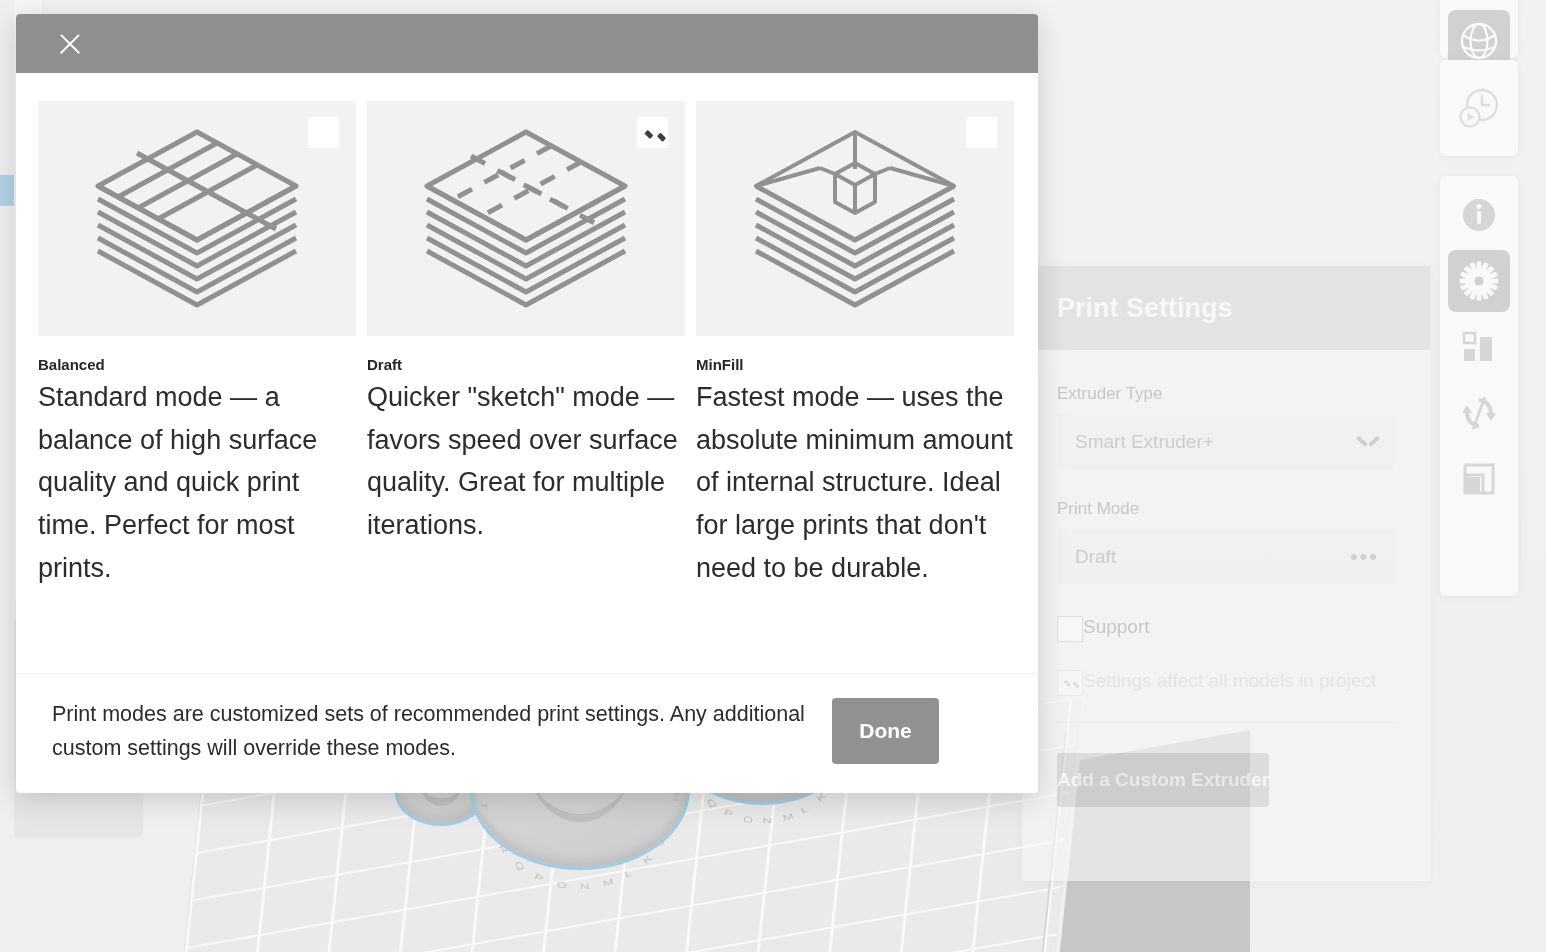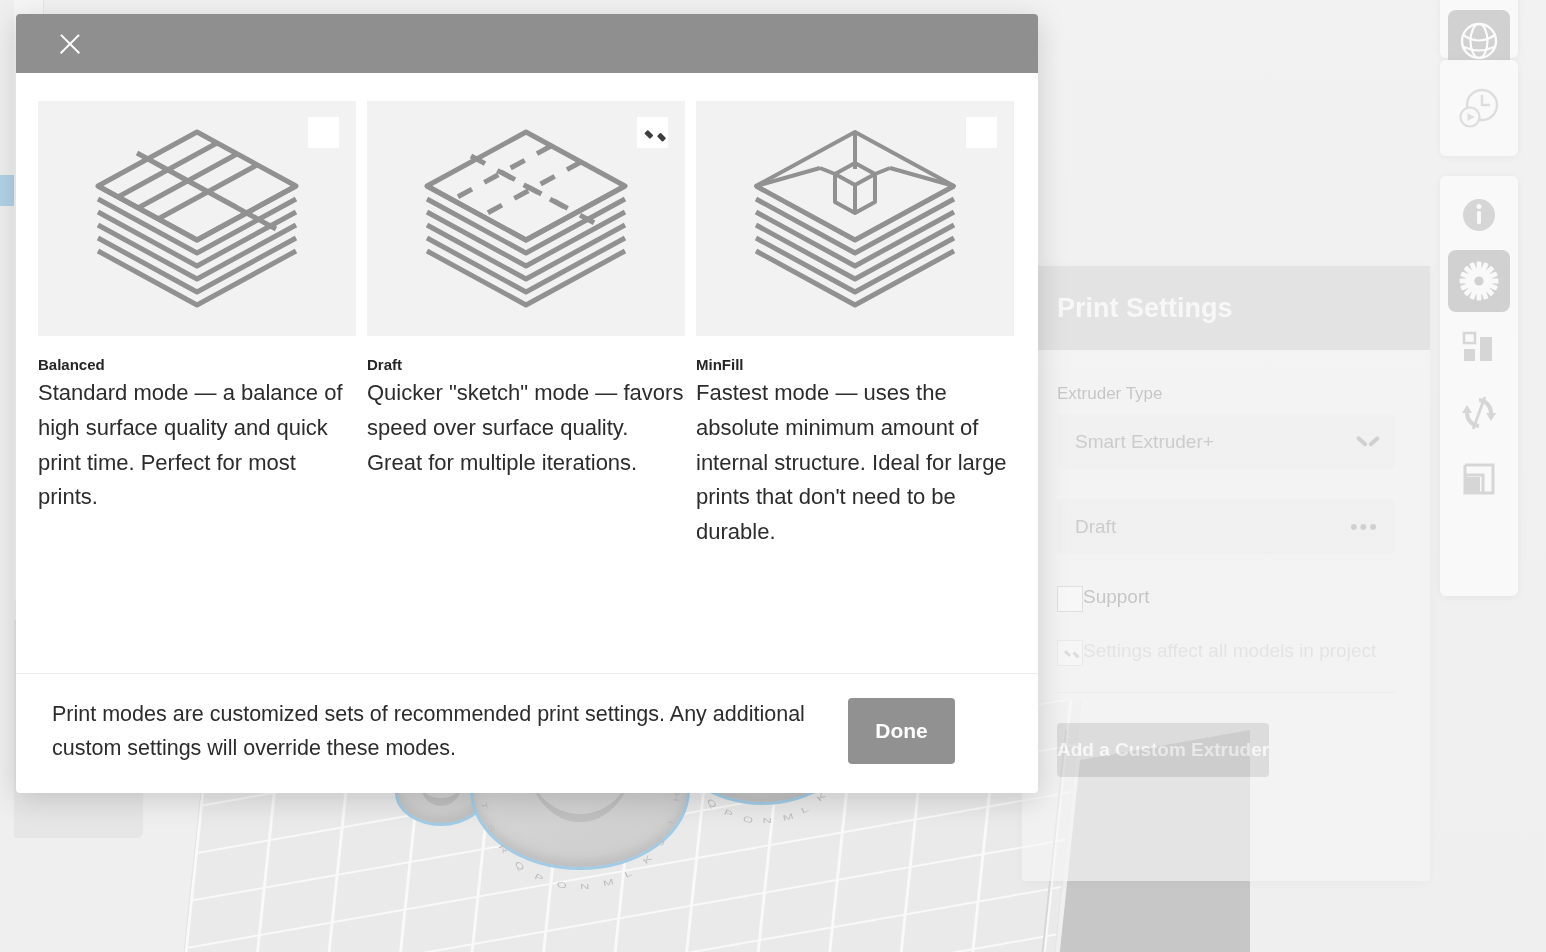--- a/index.html
+++ b/index.html
@@ -238,27 +238,27 @@
   .mode-cb .tick::after {
     content: ""; position: absolute; left: 2px; top: 9px;
     width: 8px; height: 4.5px; background: #3d3d3d;
     transform: rotate(45deg); border-radius: 1px;
     box-shadow: 11px -7px 0 0 #3d3d3d;
   }
   .card-title {
     margin-top: 20px; font-size: 15px; font-weight: bold; color: #262626;
   }
   .card-desc {
-    margin-top: 3px; font-size: 22px; color: #2c2c2c; line-height: 1.58;
+    margin-top: 3px; font-size: 27px; color: #2c2c2c; line-height: 1.58;
   }
 
   .modal-footer {
     border-top: 1px solid #ededed;
     padding: 24px 36px 28px 36px;
-    display: flex; align-items: flex-start; gap: 36px;
+    display: flex; align-items: flex-start; gap: 20px;
     min-height: 108px;
   }
   .footer-text {
     flex: 1; font-size: 21.5px; color: #2c2c2c; line-height: 1.55;
     max-width: 760px;
   }
   .done-btn {
     width: 107px; height: 66px; background: #919191; color: #ffffff;
     font-size: 21px; font-weight: bold; border: 0; border-radius: 4px;
     display: flex; align-items: center; justify-content: center;
@@ -350,20 +350,21 @@
       <span class="settings-header-title">Print Settings</span>
     </div>
     <div class="settings-body">
 
       <div class="field-label">Extruder Type</div>
       <div class="field-box">
         <span class="field-value">Smart Extruder+</span>
         <span class="chev"></span>
       </div>
 
+      <div class="field-label">Print Mode</div>
       <div class="field-box">
         <span class="field-value">Draft</span>
         <span class="dots">•••</span>
       </div>
 
       <div class="check-row">
         <span class="cb-sq"></span>
         <span class="check-label">Support</span>
       </div>
 

